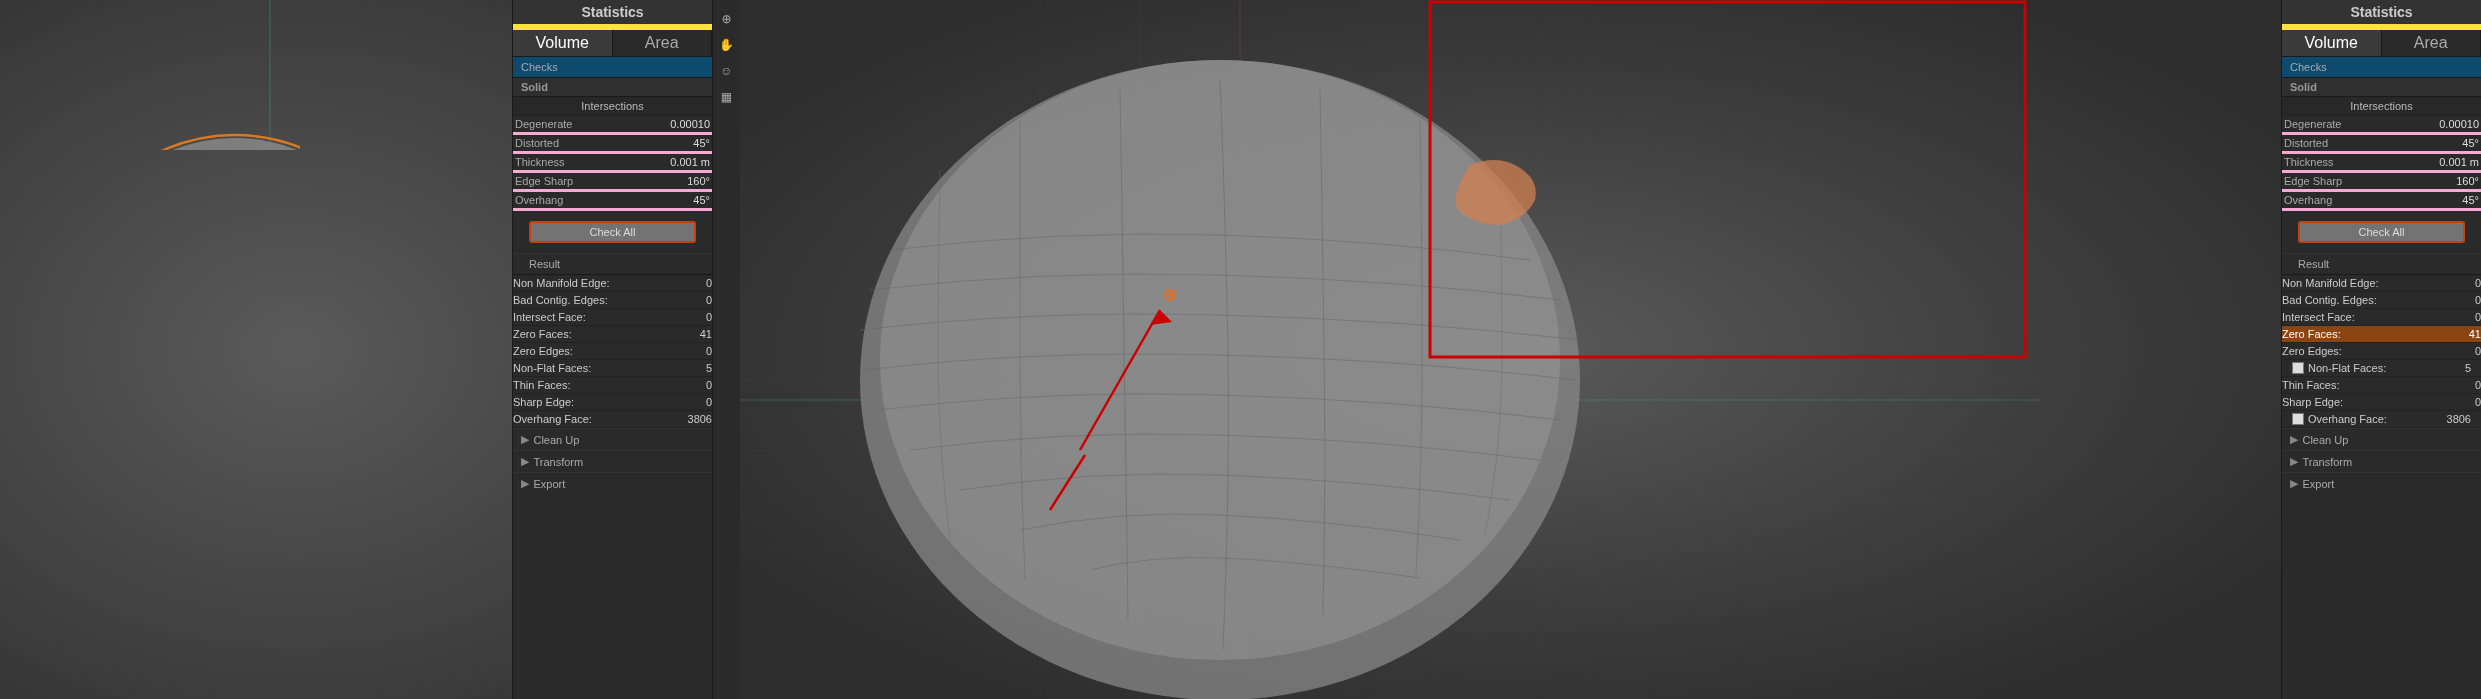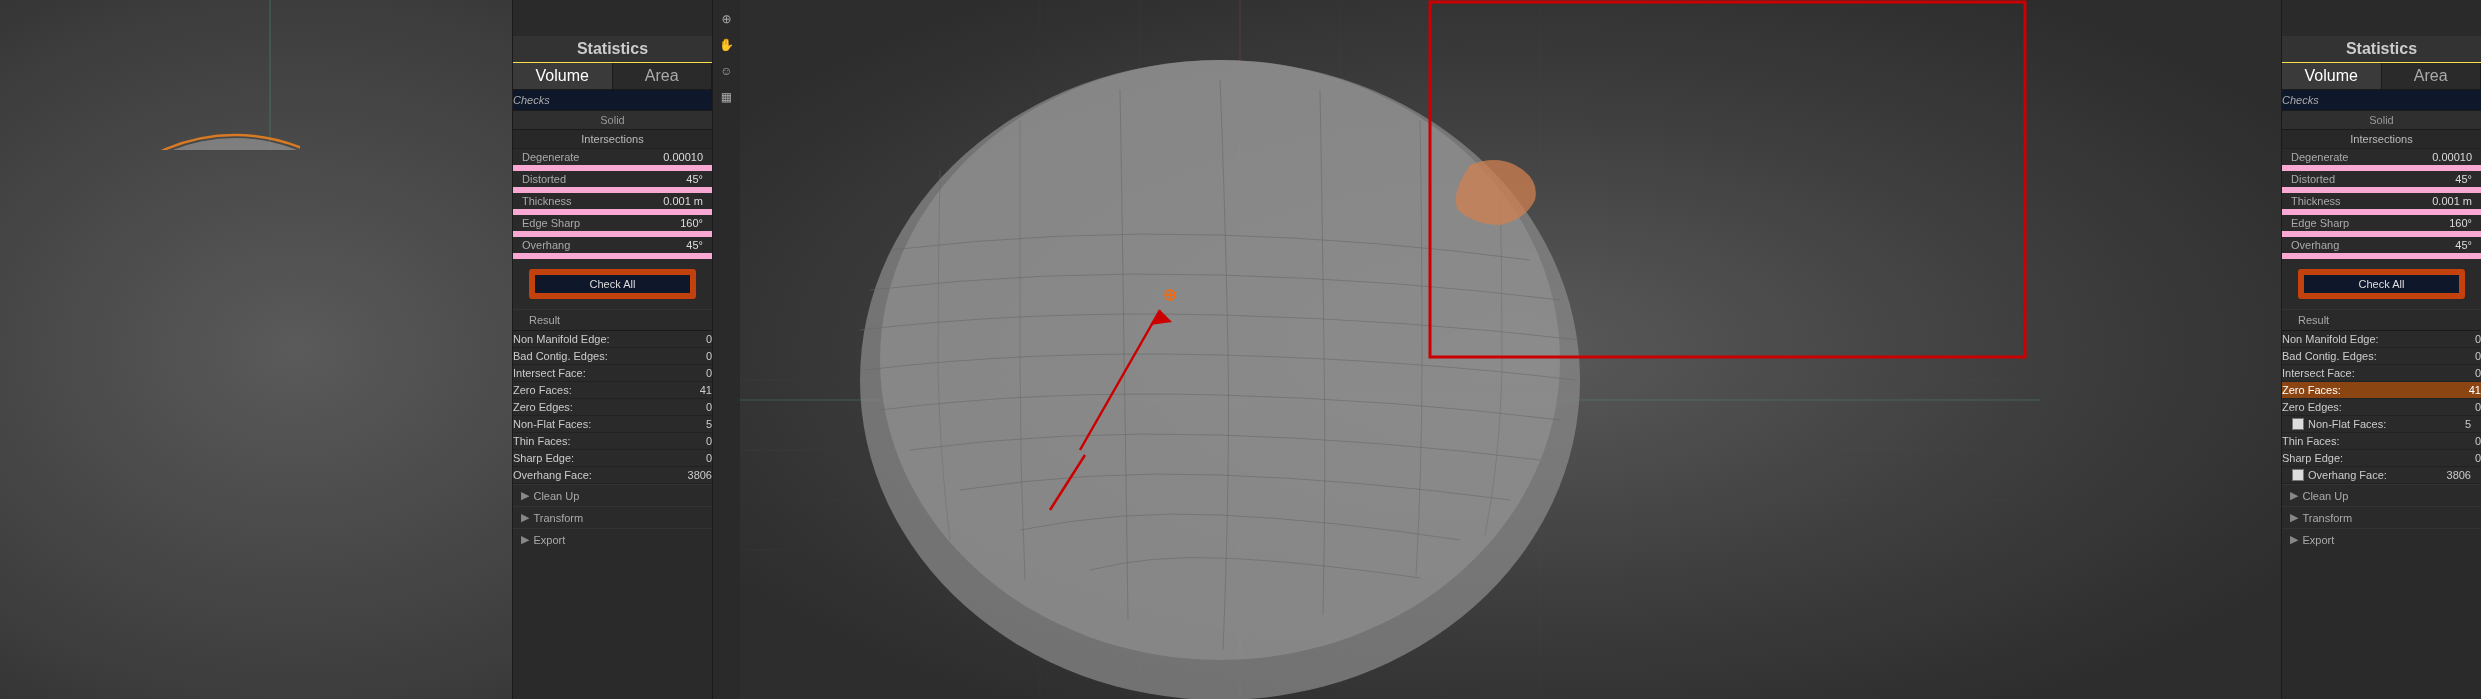--- a/index.html
+++ b/index.html
@@ -75,25 +75,24 @@
       height: 699px;
       overflow-y: auto;
     }
 
     .stats-header {
       display: flex;
       align-items: center;
       justify-content: center;
       background: #333;
       padding: 4px 8px;
-      font-size: 16px;
+      font-size: 14px;
       font-weight: bold;
       color: #ccc;
-      border-bottom: 1px solid #fde047;
-      margin-top: 36px;
+      border-bottom: 6px solid #fde047;
     }
 
     .stats-tabs {
       display: flex;
       border-bottom: 1px solid #1a1a1a;
     }
 
     .stats-tab {
       flex: 1;
       text-align: center;
@@ -103,63 +102,62 @@
       background: #2a2a2a;
       color: #aaa;
       border-right: 1px solid #1a1a1a;
     }
     .stats-tab.active {
       background: #3a3a3a;
       color: #fff;
     }
 
     .stats-section-title {
-      padding: 4px 0;
+      padding: 4px 8px;
       font-size: 11px;
       color: #aaa;
-      background: #0f172a;
+      background: #0c4a6e;
       border-bottom: 1px solid #1a1a1a;
-      font-style: italic;
     }
 
     .stats-sub-title {
       padding: 3px 8px;
       font-size: 11px;
       color: #999;
       background: #2f2f2f;
       border-bottom: 1px solid #1a1a1a;
-      text-align: center;
+      font-weight: bold;
     }
 
     .stats-sub-sub-title {
       padding: 3px 15px;
       font-size: 11px;
       color: #bbb;
       background: #282828;
       border-bottom: 1px solid #222;
       text-align: center;
     }
 
     .stats-row {
       display: flex;
       justify-content: space-between;
-      padding: 2px 9px;
-      font-size: 11px;
-      border-bottom: 6px solid #f9a8d4;
+      padding: 2px 2px;
+      font-size: 11px;
+      border-bottom: 3px solid #f9a8d4;
       color: #ccc;
     }
 
     .stats-row .label { color: #aaa; }
     .stats-row .value { color: #ddd; text-align: right; }
 
     .check-all-btn {
       margin: 6px 8px;
       padding: 3px 8px;
-      background: #0f172a;
-      border: 6px solid #c2410c;
+      background: #737373;
+      border: 2px solid #c2410c;
       border-radius: 3px;
       color: #ddd;
       font-size: 11px;
       cursor: pointer;
       text-align: center;
       width: calc(100% - 16px);
     }
 
     .result-title {
       padding: 4px 16px;

